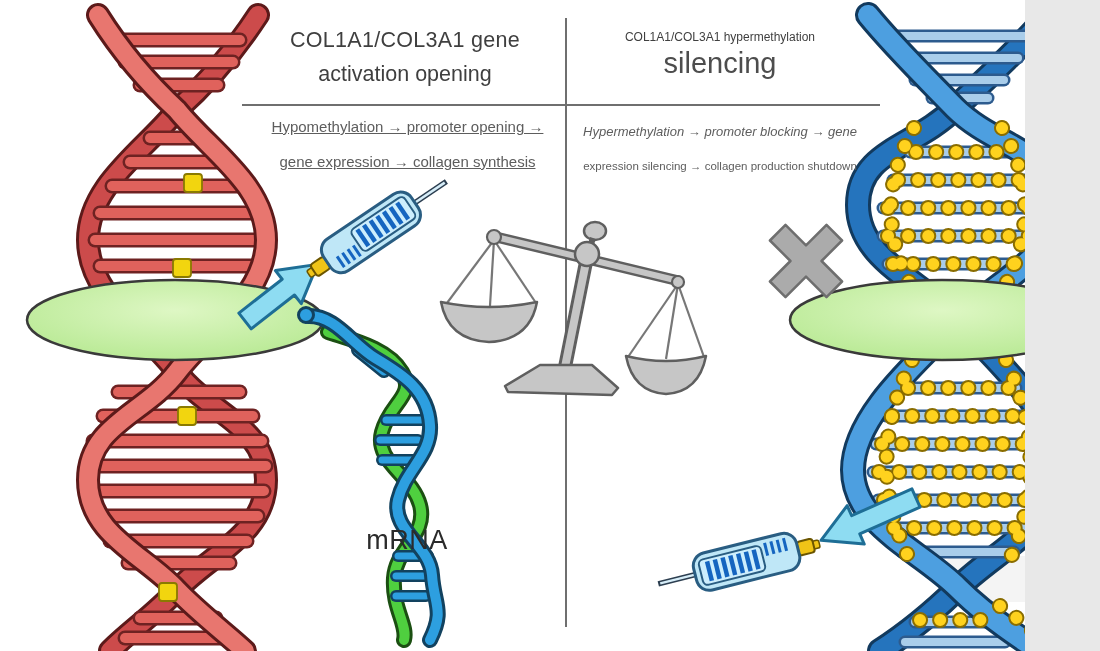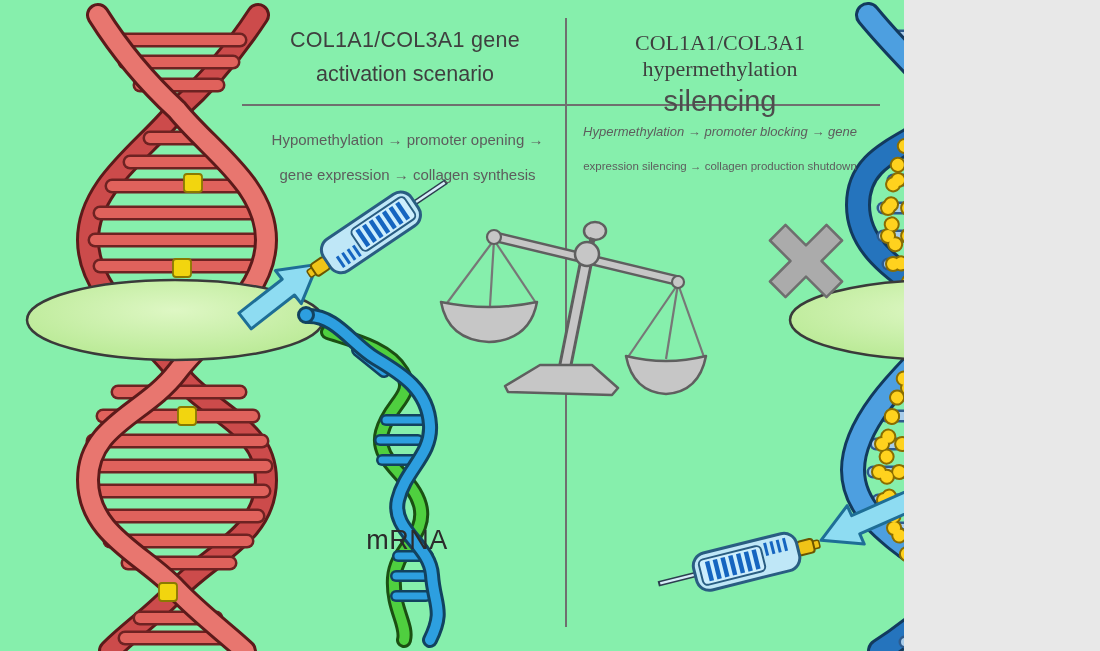--- a/index.html
+++ b/index.html
@@ -1,22 +1,22 @@
 <!DOCTYPE html>
 <html><head>
 <meta charset="utf-8">
 <style>
   html,body{margin:0;padding:0;background:#e8e8e8;}
-  #stage{position:relative;width:904px;height:651px;background:#86efac;overflow:hidden;
+  #stage{position:relative;width:1025px;height:651px;background:#ffffff;overflow:hidden;
          font-family:"Liberation Sans", sans-serif;}
   #art{position:absolute;left:0;top:0;}
   .txt{position:absolute;text-align:center;color:#3f3f3f;}
   .lt1{font-size:21.5px;letter-spacing:.3px;}
   .lt2{font-size:21.5px;margin-top:9px;}
-  .rt1{font-size:22px;font-family:Liberation Serif, serif;}
+  .rt1{font-size:12px;}
   .rt2{font-size:29px;color:#4d4d4d;margin-top:3px;}
   .flow{color:#5d5d5d;}
   .lf1,.lf2{font-size:15px;}
   .lf2{margin-top:18px;}
   .rf1{font-size:13px;font-style:italic;}
   .rf2{font-size:11.5px;margin-top:21px;}
   .mrna{font-size:27px;color:#2b2b2b;letter-spacing:.5px;}
   
   .dotO{fill:none;stroke:#8a6d00;stroke-width:16;stroke-linecap:round;stroke-dasharray:0.1 20;}
   .dotF{fill:none;stroke:#ffd21e;stroke-width:12;stroke-linecap:round;stroke-dasharray:0.1 20;}
@@ -300,29 +300,29 @@
     <use href="#blockArrowL" fill="#8edcf2" stroke="#1e6e96" stroke-width="3" stroke-linejoin="round"></use>
   </g>
 
   <g transform="translate(798,549) rotate(166)">
     <use href="#syringe"></use>
   </g>
 </svg>
 
 <div class="txt" style="left:240px;top:28px;width:330px;">
   <div class="lt1">COL1A1/COL3A1 gene</div>
-  <div class="lt2">activation scenario</div>
+  <div class="lt2">activation opening</div>
 </div>
 
 <div class="txt" style="left:575px;top:30px;width:290px;">
   <div class="rt1">COL1A1/COL3A1 hypermethylation</div>
   <div class="rt2">silencing</div>
 </div>
 
-<div class="txt flow" style="left:245px;top:131px;width:325px;">
+<div class="txt flow" style="left:245px;top:118px;width:325px;text-decoration:underline;">
   <div class="lf1">Hypomethylation → promoter opening →</div>
   <div class="lf2">gene expression → collagen synthesis</div>
 </div>
 
 <div class="txt flow" style="left:580px;top:124px;width:280px;">
   <div class="rf1">Hypermethylation → promoter blocking → gene</div>
   <div class="rf2">expression silencing → collagen production shutdown</div>
 </div>
 
 <div class="txt mrna" style="left:318px;top:525px;width:90px;margin-left:44px;">mRNA</div>

